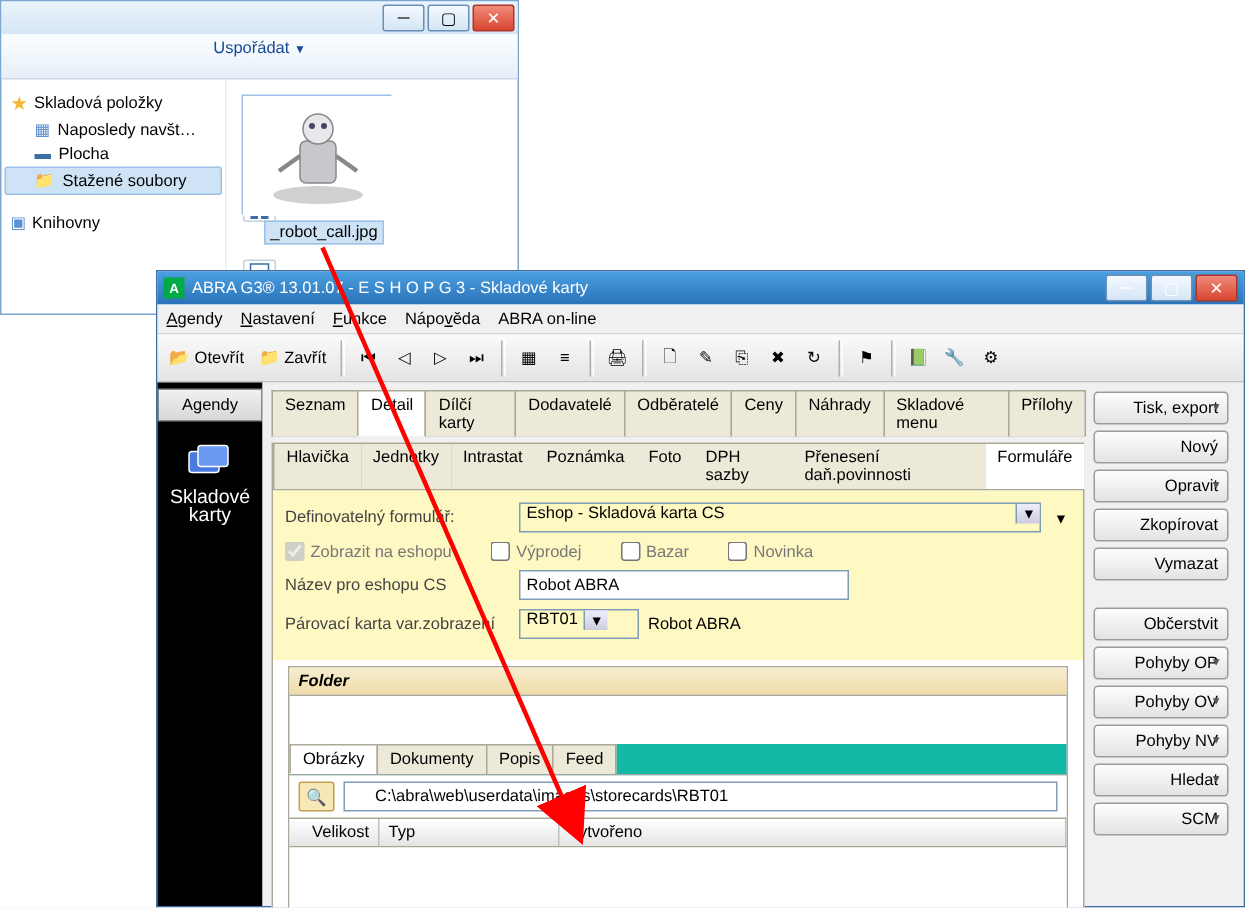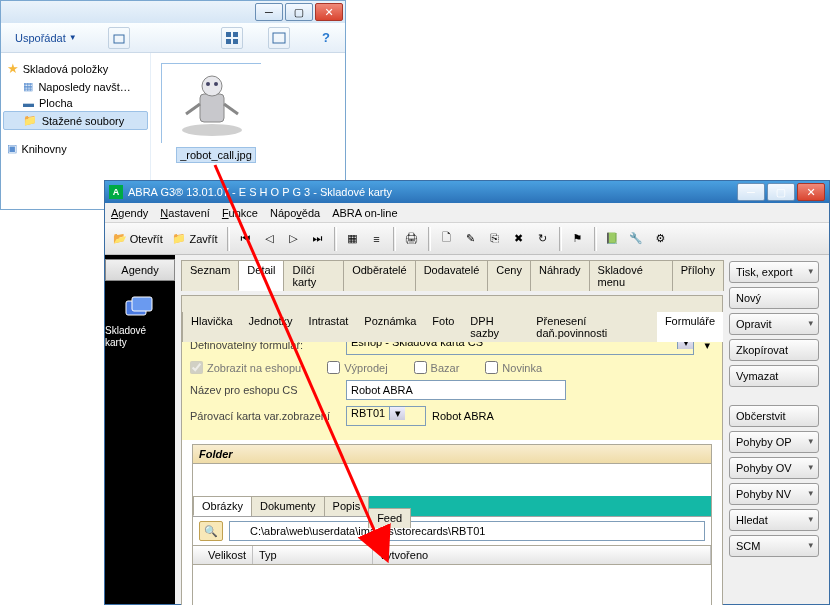--- a/index.html
+++ b/index.html
@@ -3,21 +3,21 @@
 <meta charset="utf-8">
 <style>
 * { box-sizing: border-box; margin: 0; padding: 0; font-family: "Segoe UI", Tahoma, sans-serif; font-size: 11px; }
 body { width: 830px; height: 605px; background: #fff; position: relative; overflow: hidden; }
 
 
 .explorer { position: absolute; left: 0; top: 0; width: 346px; height: 210px; border: 1px solid #7aa7d0; background: #fff; }
 .explorer-titlebar { height: 22px; background: linear-gradient(#eaf3fb,#d6e6f5); display:flex; justify-content:flex-end; align-items:center; padding:0 2px; gap:2px;}
 .win-btn { width:28px; height:18px; border:1px solid #6a8fb5; border-radius:2px; display:flex; align-items:center; justify-content:center; background:linear-gradient(#f4f9ff,#d4e5f5); cursor:pointer;}
 .win-btn.close { background:linear-gradient(#f08a7a,#d94530); border-color:#a8362a; color:#fff;}
-.explorer-toolbar { height:30px; background:linear-gradient(#fbfeff,#e6eff8); border-bottom:1px solid #cbd9e8; display:flex; align-items:center; padding:0 8px; gap:25px;}
+.explorer-toolbar { height:30px; background:linear-gradient(#fbfeff,#e6eff8); border-bottom:1px solid #cbd9e8; display:flex; align-items:center; padding:0 8px; gap:25px;flex-direction:column;}
 .tb-btn { color:#16499a; display:flex; align-items:center; gap:3px; cursor:pointer; padding:3px 6px;}
 .tb-icon { width:22px; height:22px; border:1px solid #c0d0e0; border-radius:2px; display:flex; align-items:center; justify-content:center; cursor:pointer;}
 .explorer-body { display:flex; height:calc(100% - 52px); }
 .explorer-nav { width:150px; border-right:1px solid #e6eff8; padding:6px 2px;}
 .nav-group { margin-bottom:10px;}
 .nav-head { display:flex; align-items:center; gap:4px; padding:2px 4px;}
 .nav-item { display:flex; align-items:center; gap:5px; padding:2px 4px 2px 20px; cursor:pointer;}
 .nav-item.sel { background:#cfe3f7; border:1px solid #9cc1e6; border-radius:2px; padding-left:19px;}
 .star { color:#f6b83c; font-size:13px;}
 .explorer-content { flex:1; padding:10px; display:flex; gap:10px;}
@@ -33,33 +33,33 @@
 .abra-menus span { cursor:pointer;}
 .abra-toolbar { height:32px; background:linear-gradient(#fafafa,#e4e4e4); border-bottom:1px solid #c0c0c0; display:flex; align-items:center; padding:0 4px; gap:2px;}
 .tsep { width:3px; height:24px; border-left:1px solid #b0b0b0; border-right:1px solid #fff; margin:0 3px;}
 .tlbl { display:flex; align-items:center; gap:3px; padding:0 4px; cursor:pointer;}
 .ticon { width:22px; height:22px; border:1px solid transparent; display:flex; align-items:center; justify-content:center; cursor:pointer;}
 
 .abra-body { display:flex; height:calc(100% - 74px);}
 .abra-left { width:70px; background:#000; padding-top:4px;}
 .agendy-btn { background:linear-gradient(#f0f0f0,#d8d8d8); border:1px solid #888; text-align:center; padding:4px 2px; margin:0;}
 .sk-icon { margin:12px auto 4px; width:36px; height:28px; }
-.sk-label { color:#fff; font-size:10px; line-height:12px;}
+.sk-label { color:#fff; text-align:center; font-size:13px; line-height:12px;}
 
 .abra-main { flex:1; background:#f0f0f0; padding:4px 4px 4px 6px; position:relative; display:flex; gap:6px;}
 .center-col { flex:1; min-width:0;}
 .right-col { width:96px; padding-top:2px;}
 
 .tabs1 { display:flex; border-bottom:1px solid #aca899; margin-bottom:4px;}
 .tab { padding:3px 8px; border:1px solid #aca899; border-bottom:none; background:#ece9d8; margin-right:-1px; cursor:pointer; position:relative; top:1px;}
 .tab.active { background:#fff; border-bottom:1px solid #fff; font-weight:normal;}
 
 .tabs2-wrap { background:#fff; border:1px solid #aca899; padding:0;}
 .tabs2 { display:flex; border-bottom:1px solid #aca899; background:#ece9d8;}
-.tabs2 .tab { top:16px; border-top:none; border-left:none;}
+.tabs2 .tab { top:0; border-top:none; border-left:none;}
 .tabs2 .tab:first-child { border-left:1px solid #aca899;}
 .tabs2 .tab.last { margin-left:auto; border-right:none;}
 
 .form-area { padding:8px 8px; background:#fef9c3;}
 .form-row { display:flex; align-items:center; margin-bottom:6px; gap:6px;}
 .form-label { width:150px; color:#444;}
 .chk { display:flex; align-items:center; gap:4px; color:#777;}
 .chk input { margin:0;}
 .txt-input { border:1px solid #7f9db9; padding:2px 4px; height:20px;}
 .combo { border:1px solid #7f9db9; height:20px; display:flex; align-items:flex-start;}
@@ -69,21 +69,21 @@
 .folder-box { border:1px solid #aca899; margin:4px 10px 8px;}
 .folder-head { background:linear-gradient(#f8edd1,#efdca8); padding:3px 6px; font-weight:bold; border-bottom:1px solid #aca899;font-style:italic;}
 .folder-tabs { display:flex; background:#14b8a6; border-bottom:1px solid #a3a3a3;margin-top:32px;}
 .path-row { display:flex; align-items:center; gap:6px; padding:4px 6px; background:#fff;}
 .path-icon { width:24px; height:20px; background:#f8e8b8; border:1px solid #c0a050; border-radius:2px; display:flex; align-items:center; justify-content:center; cursor:pointer;}
 .path-input { flex:1; border:1px solid #7f9db9; padding:2px 20px; height:20px;}
 .grid-head { display:flex; background:linear-gradient(#fff,#e4e4e4); border-top:1px solid #aca899; border-bottom:1px solid #aca899;}
 .gh { padding:3px 6px; border-right:1px solid #c0c0c0;}
 .grid-body { height:42px; background:#fff;}
 
-.rbtn { display:block; width:90px; margin-bottom:4px; padding:4px 6px; background:linear-gradient(#fdfdfd,#e3e3e3); border:1px solid #9b9b9b; border-radius:3px; text-align:left; cursor:pointer; position:relative;}
+.rbtn { display:block; width:90px; margin-bottom:4px; padding:4px 6px; background:linear-gradient(#fdfdfd,#e3e3e3); border:1px solid #9b9b9b; border-radius:3px; text-align:right; cursor:pointer; position:relative;}
 .rbtn.dd::after { content:"▾"; position:absolute; right:5px; font-size:9px; color:#555;}
 .rgap { height:14px;}
 
 
 .arrow-svg { position:absolute; left:0; top:0; width:830px; height:605px; pointer-events:none;}
 
 
 svg { display:block;}
 .u { text-decoration: underline; }
 </style>
@@ -230,22 +230,22 @@
           </svg>
         <div class="sk-label">Skladové<br>karty</div>
       </div>
     </div>
     <div class="abra-main">
       <div class="center-col">
         <div class="tabs1">
           <div class="tab">Seznam</div>
           <div class="tab active">Detail</div>
           <div class="tab">Dílčí karty</div>
+          <div class="tab">Dodavatelé</div>
           <div class="tab">Odběratelé</div>
-          <div class="tab">Dodavatelé</div>
           <div class="tab">Ceny</div>
           <div class="tab">Náhrady</div>
           <div class="tab">Skladové menu</div>
           <div class="tab">Přílohy</div>
         </div>
         <div class="tabs2-wrap">
           <div class="tabs2">
             <div class="tab">Hlavička</div>
             <div class="tab">Jednotky</div>
             <div class="tab">Intrastat</div>
@@ -294,21 +294,21 @@
                 </div>
               <span>Robot ABRA</span>
             </div>
           </div>
           <div class="folder-box">
             <div class="folder-head">Folder</div>
             <div class="folder-tabs">
               <div class="tab active" style="top:0">Obrázky</div>
               <div class="tab" style="top:0">Dokumenty</div>
               <div class="tab" style="top:0">Popis</div>
-              <div class="tab" style="top:12px">Feed</div>
+              <div class="tab" style="top:0">Feed</div>
             </div>
             <div class="path-row">
               <div class="path-icon">🔍</div>
               <input class="path-input" value="C:\abra\web\userdata\images\storecards\RBT01" style="">
             </div>
             <div class="grid-head">
               <div class="gh" style="width:60px;text-align:right">Velikost</div>
               <div class="gh" style="width:120px">Typ</div>
               <div class="gh" style="flex:1">Vytvořeno</div>
             </div>

